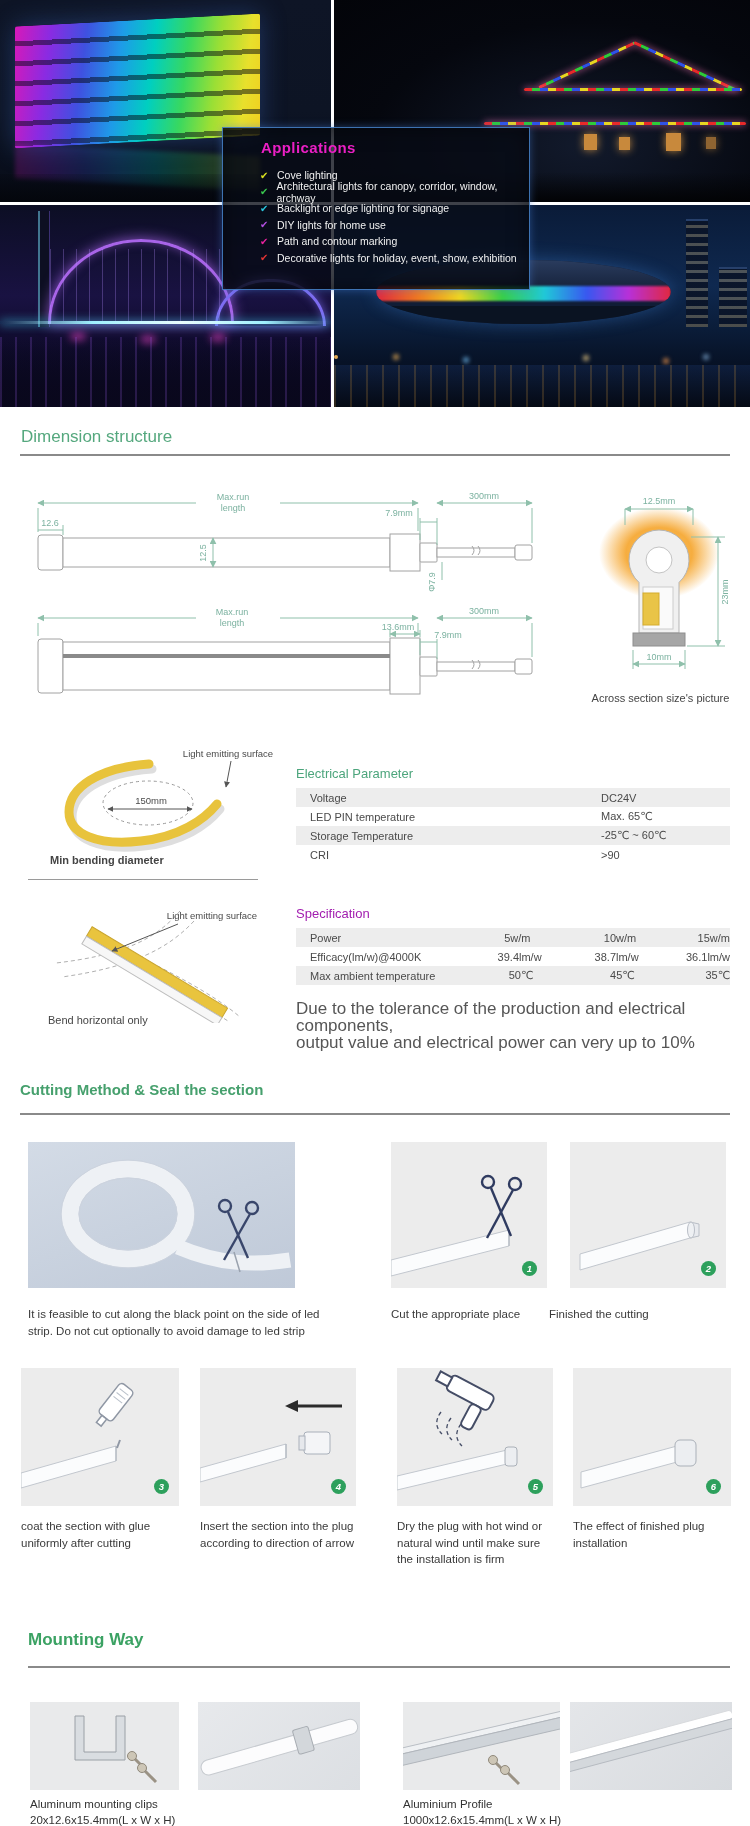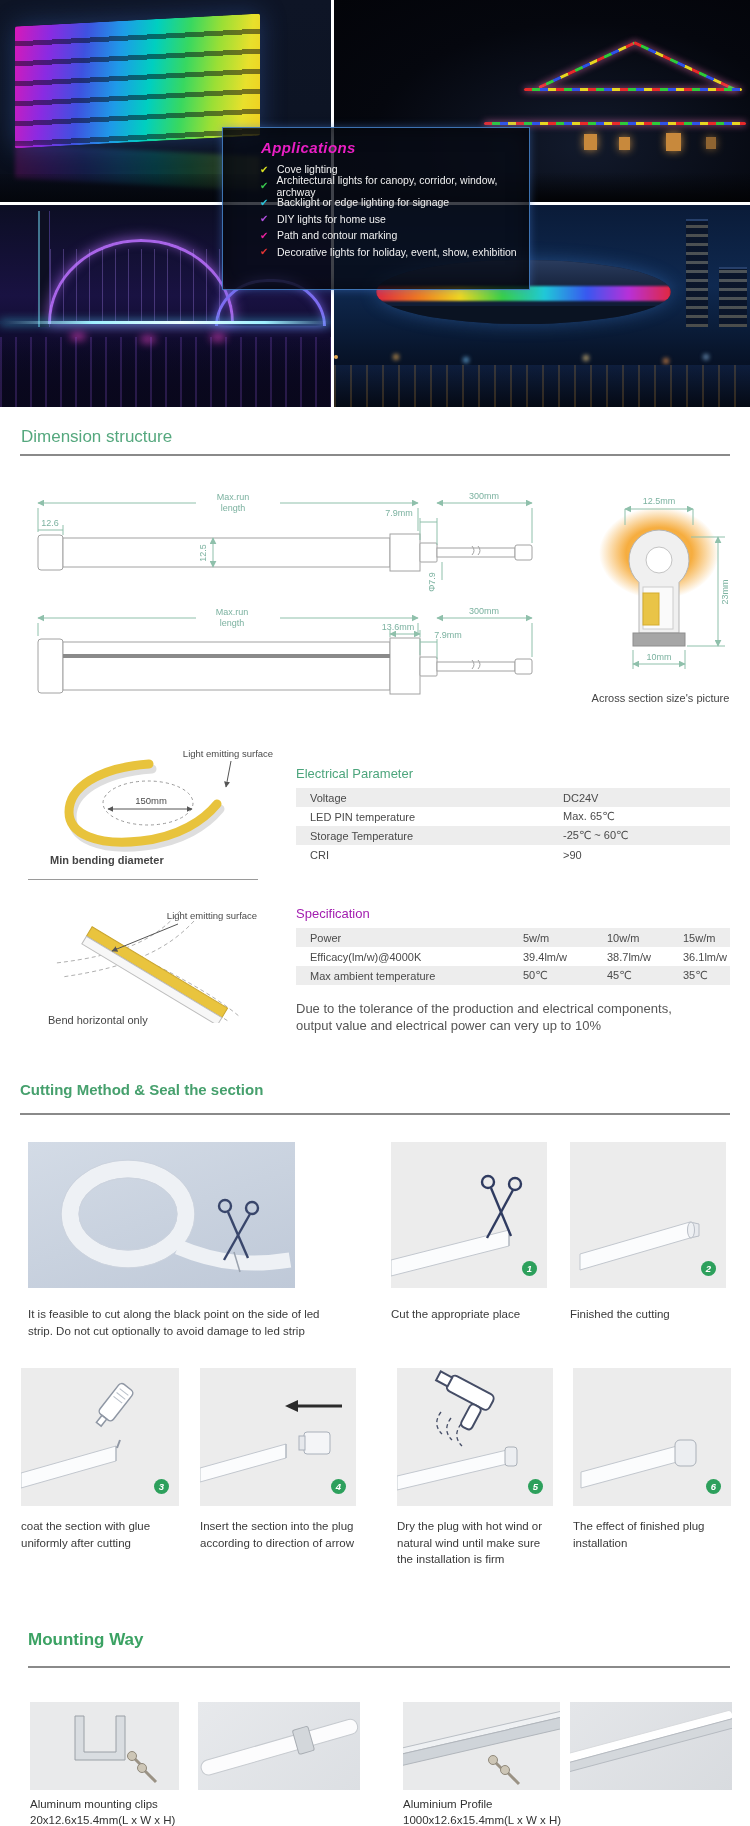--- a/index.html
+++ b/index.html
@@ -55,36 +55,36 @@
   .br-water{position:absolute;left:0;bottom:0;width:100%;height:42px;
     background:repeating-linear-gradient(90deg,rgba(240,170,60,.18) 0 2px,transparent 2px 16px),
     linear-gradient(180deg,rgba(20,40,80,.55),rgba(5,10,20,.92));}
   .dots{position:absolute;left:0;top:150px;width:4px;height:4px;border-radius:50%;background:rgba(255,190,90,.9);
     box-shadow:60px 0 4px 1px rgba(255,190,90,.7),130px 3px 4px 1px rgba(120,200,255,.7),250px 1px 4px 1px rgba(255,220,140,.7),
     330px 4px 4px 1px rgba(255,160,80,.7),370px 0 4px 1px rgba(160,210,255,.6);}
   
   .apps-box{position:absolute;left:222px;top:127px;width:306px;height:161px;
     background:rgba(8,12,22,.78);border:1px solid rgba(80,150,230,.75);
     box-shadow:0 0 8px rgba(70,130,220,.45),inset 0 0 20px rgba(0,0,0,.5);}
-  .apps-title{margin:11px 0 5px 38px;font-size:15px;font-weight:bold;letter-spacing:.4px;font-style:italic;}
+  .apps-title{margin:11px 0 11px 38px;font-size:15px;font-weight:bold;letter-spacing:.4px;}
   .apps-item{display:flex;align-items:center;padding-left:37px;height:16.5px;font-size:10.5px;color:#f0f0f0;}
   .chk{width:14px;margin-right:3px;font-size:10px;}
   
   .sec-h{position:absolute;font-weight:500;}
   .divider{position:absolute;height:2px;background:#8a8a8a;}
   .thin-div{position:absolute;height:1px;background:#9a9a9a;}
   .cap{position:absolute;font-size:11.5px;color:#3a3a3a;line-height:16.5px;}
   .tbl-title{position:absolute;font-size:13px;font-weight:500;}
   .tblock{position:absolute;width:434px;}
-  .trow,.srow{display:flex;align-items:center;height:19px;font-size:11px;color:#4a4a4a;}
+  .trow,.srow{display:flex;align-items:center;height:19px;font-size:11px;color:#4a4a4a;gap:38px;}
   .trow:nth-child(odd),.srow:nth-child(odd){background:#ededed;}
   .tlabel{width:213px;padding-left:14px;}
   .tval{flex:1;margin-left:40px;}
   .sv1{width:84px;}.sv2{width:76px;}.sv3{flex:1;white-space:nowrap;}
-  .note{position:absolute;font-size:13px;color:#565656;line-height:17px;}
+  .note{position:absolute;font-size:17px;color:#565656;line-height:17px;}
   .img-box{position:absolute;background:#ececec;overflow:hidden;}
   .badge{position:absolute;right:10px;bottom:12px;width:15px;height:15px;border-radius:50%;
     color:#fff;font-style:italic;font-weight:bold;font-size:9.5px;line-height:15px;text-align:center;}
   svg text{font-family:"Liberation Sans","DejaVu Sans",sans-serif;font-size:9px;fill:#7cb2a0;}
   svg text.lbl{fill:#4a4a4a;font-size:9.5px;}
   .parts{stroke:#a2a2a2;fill:#ffffff;stroke-width:1;}
   .dims{stroke:#8fc0ab;stroke-width:1;fill:none;}
 </style>
 </head>
 <body>
@@ -378,21 +378,21 @@
     <svg width="156" height="146">
       <polygon points="10,112 120,80 120,96 10,128" fill="#fbfcfd" stroke="#c2c7ce"></polygon>
       <polygon points="120,80 129,82 129,94 120,96" fill="#e8eaee" stroke="#b9bec6"></polygon>
       <ellipse cx="121" cy="88" rx="3.5" ry="8" fill="#eef0f3" stroke="#b9bec6"></ellipse>
     </svg>
     <div class="badge" style="background: rgb(45, 160, 92);">2</div>
   </div>
 
   <div class="cap" style="left:28px;top:1306px;width:295px;">It is feasible to cut along the black point on the side of led strip. Do not cut optionally to avoid damage to led strip</div>
   <div class="cap" style="left:391px;top:1306px;width:160px;">Cut the appropriate place</div>
-  <div class="cap" style="left:570px;top:1306px;width:160px;">Finished the cutting</div>
+  <div class="cap" style="left:549px;top:1306px;width:160px;">Finished the cutting</div>
 
   <div class="img-box" style="left:21px;top:1368px;width:158px;height:138px;">
     <svg width="158" height="138">
       <polygon points="0,105 95,78 95,93 0,120" fill="#fbfcfd" stroke="#c2c7ce"></polygon>
       <line x1="95" y1="78" x2="95" y2="93" stroke="#a9b0ba"></line>
       <g transform="translate(100,14) rotate(38)">
         <rect x="0" y="0" width="17" height="38" rx="4" fill="#ffffff" stroke="#8f97a4" stroke-width="1.5"></rect>
         <line x1="3" y1="6" x2="14" y2="6" stroke="#b9c0ca"></line>
         <line x1="3" y1="11" x2="14" y2="11" stroke="#b9c0ca"></line>
         <line x1="3" y1="16" x2="14" y2="16" stroke="#b9c0ca"></line>

